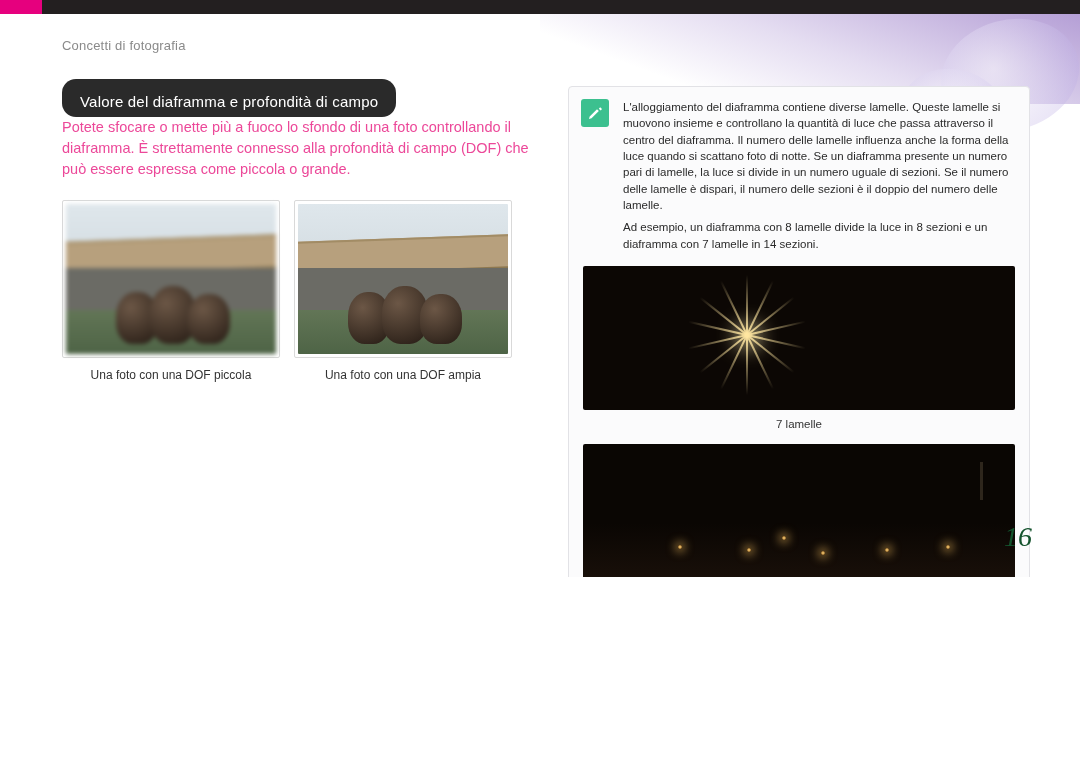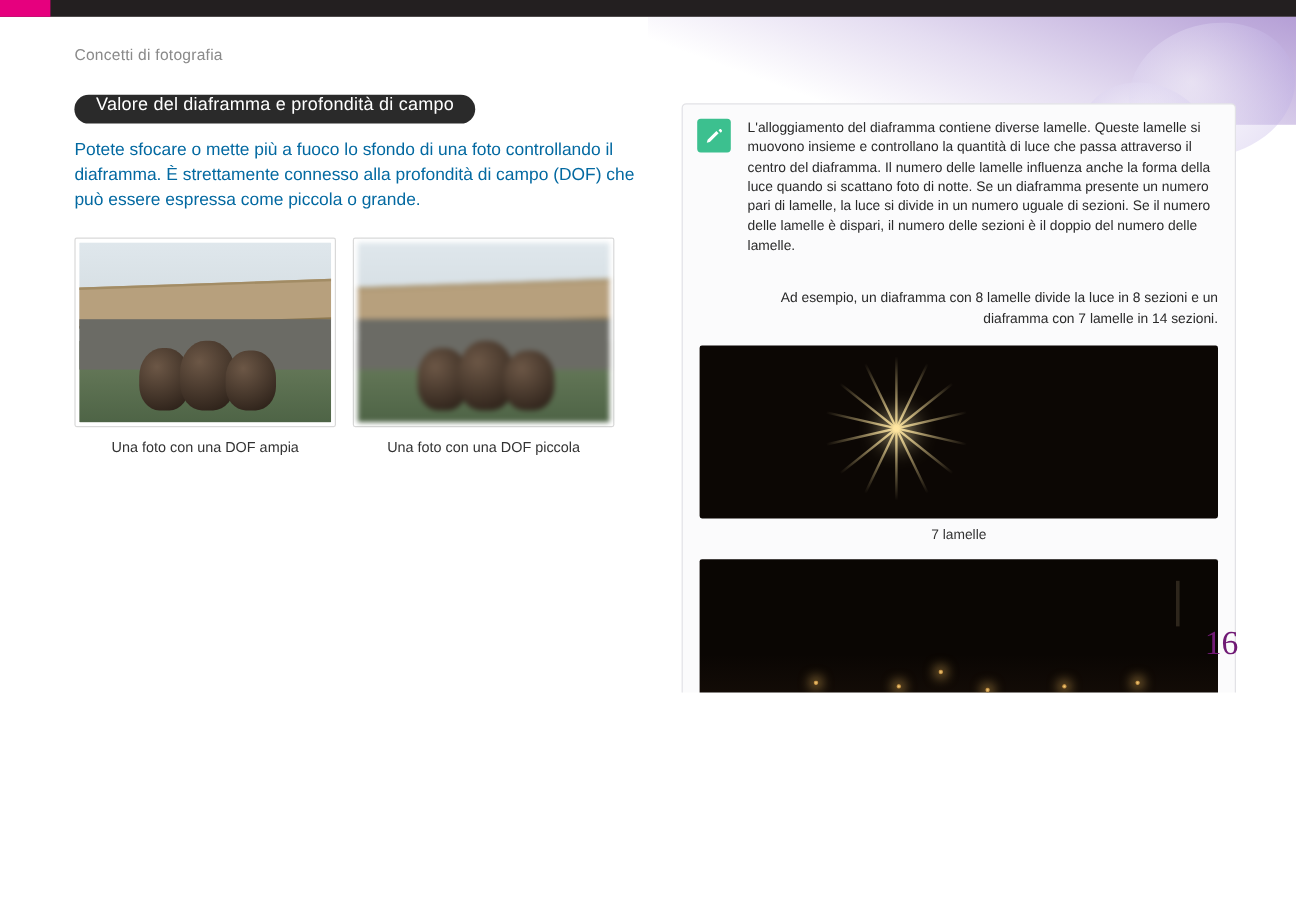--- a/index.html
+++ b/index.html
@@ -9,50 +9,50 @@
   .topbar .accent { width: 42px; height: 14px; background: #e6007e; }
   .corner-deco { position: absolute; top: -40px; right: -40px; width: 260px; height: 200px; }
   .petal { position: absolute; border-radius: 50%; background: radial-gradient(circle at 40% 40%, rgba(255,255,255,0.45), rgba(170,150,220,0.35)); }
   .petal.p1 { width: 140px; height: 110px; top: 60px; right: 40px; transform: rotate(-15deg); }
   .petal.p2 { width: 110px; height: 90px; top: 110px; right: 110px; transform: rotate(20deg); }
   .purple-wash { position: absolute; top: 14px; right: 0; width: 540px; height: 90px;
                  background: linear-gradient(200deg, rgba(120,80,180,0.55) 0%, rgba(150,120,200,0.25) 45%, rgba(255,255,255,0) 75%); }
   .content { position: absolute; top: 38px; left: 62px; right: 50px; }
   .breadcrumb { font-size: 13px; color: #8a8a8a; letter-spacing: .2px; }
   .heading-pill { display: inline-block; margin-top: 26px; background: #2a2a2a; color: #fff; font-size: 15px;
-                  padding: 0 18px 7px; border-radius: 14px; letter-spacing: .2px; }
-  .intro { margin-top: 12px; font-size: 14.5px; line-height: 1.45; max-width: 470px; color: #0369a1; }
+                  padding: 14px 18px 7px; border-radius: 14px; letter-spacing: .2px; }
+  .intro { font-size: 14.5px; line-height: 1.45; max-width: 470px; color: #ec4899; }
   .dof-row { display: flex; gap: 14px; margin-top: 20px; }
   .dof-card { width: 218px; }
   .dof-img { width: 218px; height: 158px; border: 1px solid #d9d9d9; border-radius: 2px; padding: 3px; background: #fff; }
   .dof-img .inner { width: 100%; height: 100%; border-radius: 1px; overflow: hidden; position: relative; }
   .sky { position:absolute; inset:0; background: linear-gradient(#dfe7ec 0%, #cfd8dd 55%, #6d7f5f 55%, #4e6446 100%); }
   .roof { position:absolute; top:34px; left:0; right:0; height:34px; background:#b7a07d; border-top:2px solid #a28c65; border-bottom:2px solid #8d7850; transform: skewY(-2deg); }
   .wall { position:absolute; top:64px; left:0; right:0; height:42px; background:#6b6b65; }
   .pot-group { position:absolute; bottom:10px; left:50px; right:50px; height:70px; }
   .pot { position:absolute; bottom:0; width:42px; height:52px; background: radial-gradient(circle at 35% 30%, #6c5746, #241a13); border-radius: 46% 46% 40% 40%; }
   .pot.s1 { left:0; } .pot.s2 { left:34px; height:58px; width:46px; } .pot.s3 { left:72px; height:50px; }
   .dof-img.narrow .inner { filter: blur(2.3px); }
   .dof-cap { text-align: center; font-size: 12px; color: #333; margin-top: 10px; }
   .note-box { position: absolute; top: 86px; right: 50px; width: 462px; background: #fbfbfc; border: 1px solid #e2e2e6; border-radius: 4px; padding: 12px 14px 16px 54px; }
   .note-icon { position: absolute; left: 12px; top: 12px; width: 28px; height: 28px; background: #3cc08f; border-radius: 3px; display:flex; align-items:center; justify-content:center; }
   .note-icon svg { width: 16px; height: 16px; fill: #fff; }
   .note-text { font-size: 11.5px; line-height: 1.42; color: #2a2a2a; }
-  .note-text p + p { margin-top: 28px; text-align: right; }
+  .note-text p + p { margin-top: 6px; }
   .blade-row { display: flex; gap: 14px; margin-top: 14px; margin-left: -40px; flex-direction: column; }
   .blade-card { flex: 1; }
   .blade-img { width: 100%; height: 144px; background: #0c0704; border-radius: 2px; position: relative; overflow: hidden; }
   .star7 .flare { position:absolute; left:38%; top:48%; width:2px; height:2px; background:#fff; border-radius:50%;
      box-shadow: 0 0 20px 10px rgba(255,240,180,.8); }
   .star7 .ray { position:absolute; left:38%; top:48%; width:2px; height:120px; background: linear-gradient(rgba(255,230,160,.0), rgba(255,230,160,.95), rgba(255,230,160,.0)); transform-origin: center; }
   .star8 { background: linear-gradient(#0a0603 0%, #0a0603 55%, #1b110a 100%); }
   .star8 .light { position:absolute; width:4px; height:4px; background: radial-gradient(circle,#ffd37a,#7a4a10); border-radius:50%; box-shadow:0 0 10px 3px rgba(255,200,100,.6); }
   .star8 .spire { position:absolute; top:18px; right:32px; width:3px; height:38px; background:#2e261c; }
   .blade-cap { text-align: center; font-size: 11.5px; color: #333; margin-top: 8px; }
-  .page-num { position: absolute; right: 48px; bottom: 24px; font-family: Georgia, "Times New Roman", serif; font-size: 28px; color: #701a75; }
+  .page-num { position: absolute; right: 48px; bottom: 24px; font-family: Georgia, "Times New Roman", serif; font-style: italic; font-size: 28px; color: #14532d; }
 </style>
 </head>
 <body>
 
 <div class="page">
 
   <div class="topbar">
     <div class="accent"></div>
   </div>
   <div class="purple-wash"></div>
@@ -63,48 +63,48 @@
 
   <div class="content">
     <div class="breadcrumb">Concetti di fotografia</div>
 
     <div class="heading-pill">Valore del diaframma e profondità di campo</div>
 
     <p class="intro">Potete sfocare o mette più a fuoco lo sfondo di una foto controllando il diaframma. È strettamente connesso alla profondità di campo (DOF) che può essere espressa come piccola o grande.</p>
 
     <div class="dof-row">
       <div class="dof-card">
+        <div class="dof-img narrow">
+          <div class="inner">
+            <div class="sky"></div>
+              <div class="roof"></div>
+              <div class="wall"></div>
+            <div class="pot-group">
+                <div class="pot s1"></div>
+                <div class="pot s2"></div>
+                <div class="pot s3"></div>
+              </div>
+          </div>
+        </div>
+        <div class="dof-cap">Una foto con una DOF piccola</div>
+      </div>
+      <div class="dof-card">
         <div class="dof-img">
           <div class="inner">
             <div class="sky"></div>
               <div class="roof"></div>
               <div class="wall"></div>
             <div class="pot-group">
                 <div class="pot s1"></div>
                 <div class="pot s2"></div>
                 <div class="pot s3"></div>
               </div>
           </div>
         </div>
         <div class="dof-cap">Una foto con una DOF ampia</div>
-      </div>
-      <div class="dof-card">
-        <div class="dof-img narrow">
-          <div class="inner">
-            <div class="sky"></div>
-              <div class="roof"></div>
-              <div class="wall"></div>
-            <div class="pot-group">
-                <div class="pot s1"></div>
-                <div class="pot s2"></div>
-                <div class="pot s3"></div>
-              </div>
-          </div>
-        </div>
-        <div class="dof-cap">Una foto con una DOF piccola</div>
       </div>
     </div>
   </div>
 
   <div class="note-box">
     <div class="note-icon">
       <svg viewBox="0 0 24 24">
           <path d="M3 21l3.8-1 11-11-2.8-2.8-11 11L3 21zm14.7-15.5l2.8 2.8 1.3-1.3c.5-.5.5-1.3 0-1.8l-1-1c-.5-.5-1.3-.5-1.8 0l-1.3 1.3z"></path>
         </svg>
     </div>

